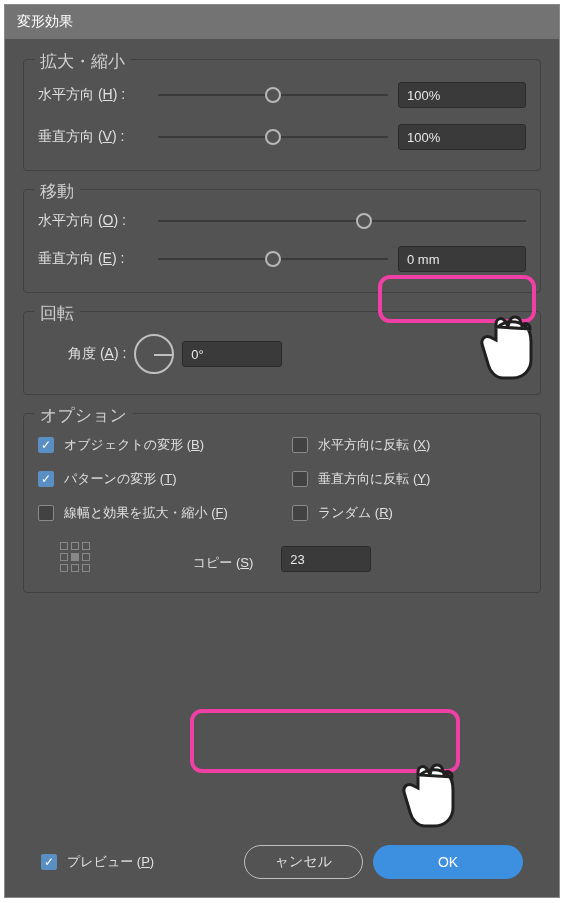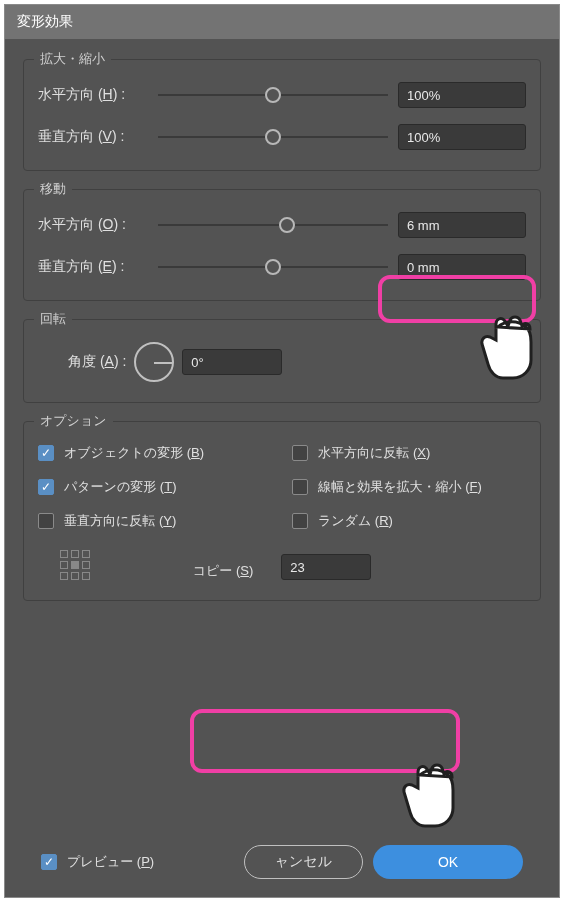--- a/index.html
+++ b/index.html
@@ -41,21 +41,21 @@
   border-radius: 4px;
   padding: 22px 14px 20px 14px;
   position: relative;
 }
 .group-title {
   position: absolute;
   top: -10px;
   left: 10px;
   background: #535353;
   padding: 0 6px;
-  font-size: 13px;
+  font-size: 17px;
   color: #d0d0d0;
 }
 .row {
   display: flex;
   align-items: center;
   gap: 10px;
   margin-bottom: 16px;
 }
 .row:last-child { margin-bottom: 0; }
 .row-label {
@@ -234,21 +234,20 @@
     <div class="group">
       <div class="group-title">移動</div>
       <div class="row">
         <div class="row-label">
           <span>水平方向 (</span><span class="u">O</span><span>) :</span>
         </div>
         <div class="slider">
           <div class="slider-track"></div>
           <div class="slider-thumb" style="left:56%"></div>
         </div>
-        <input class="text-input" value="6 mm" style="">
       </div>
       <div class="row">
         <div class="row-label">
           <span>垂直方向 (</span><span class="u">E</span><span>) :</span>
         </div>
         <div class="slider">
           <div class="slider-track"></div>
           <div class="slider-thumb" style="left:50%"></div>
         </div>
         <input class="text-input" value="0 mm" style="">
@@ -289,28 +288,28 @@
         <div class="check-row">
           <div class="checkbox checked">✓</div>
           <div class="check-label">
             <span>パターンの変形 (</span><span class="u">T</span><span>)</span>
           </div>
         </div>
 
         <div class="check-row">
           <div class="checkbox"></div>
           <div class="check-label">
+            <span>垂直方向に反転 (</span><span class="u">Y</span><span>)</span>
+          </div>
+        </div>
+
+        <div class="check-row">
+          <div class="checkbox"></div>
+          <div class="check-label">
             <span>線幅と効果を拡大・縮小 (</span><span class="u">F</span><span>)</span>
-          </div>
-        </div>
-
-        <div class="check-row">
-          <div class="checkbox"></div>
-          <div class="check-label">
-            <span>垂直方向に反転 (</span><span class="u">Y</span><span>)</span>
           </div>
         </div>
 
         <div class="check-row">
           <div class="checkbox"></div>
           <div class="check-label">
             <span>ランダム (</span><span class="u">R</span><span>)</span>
           </div>
         </div>
       </div>

